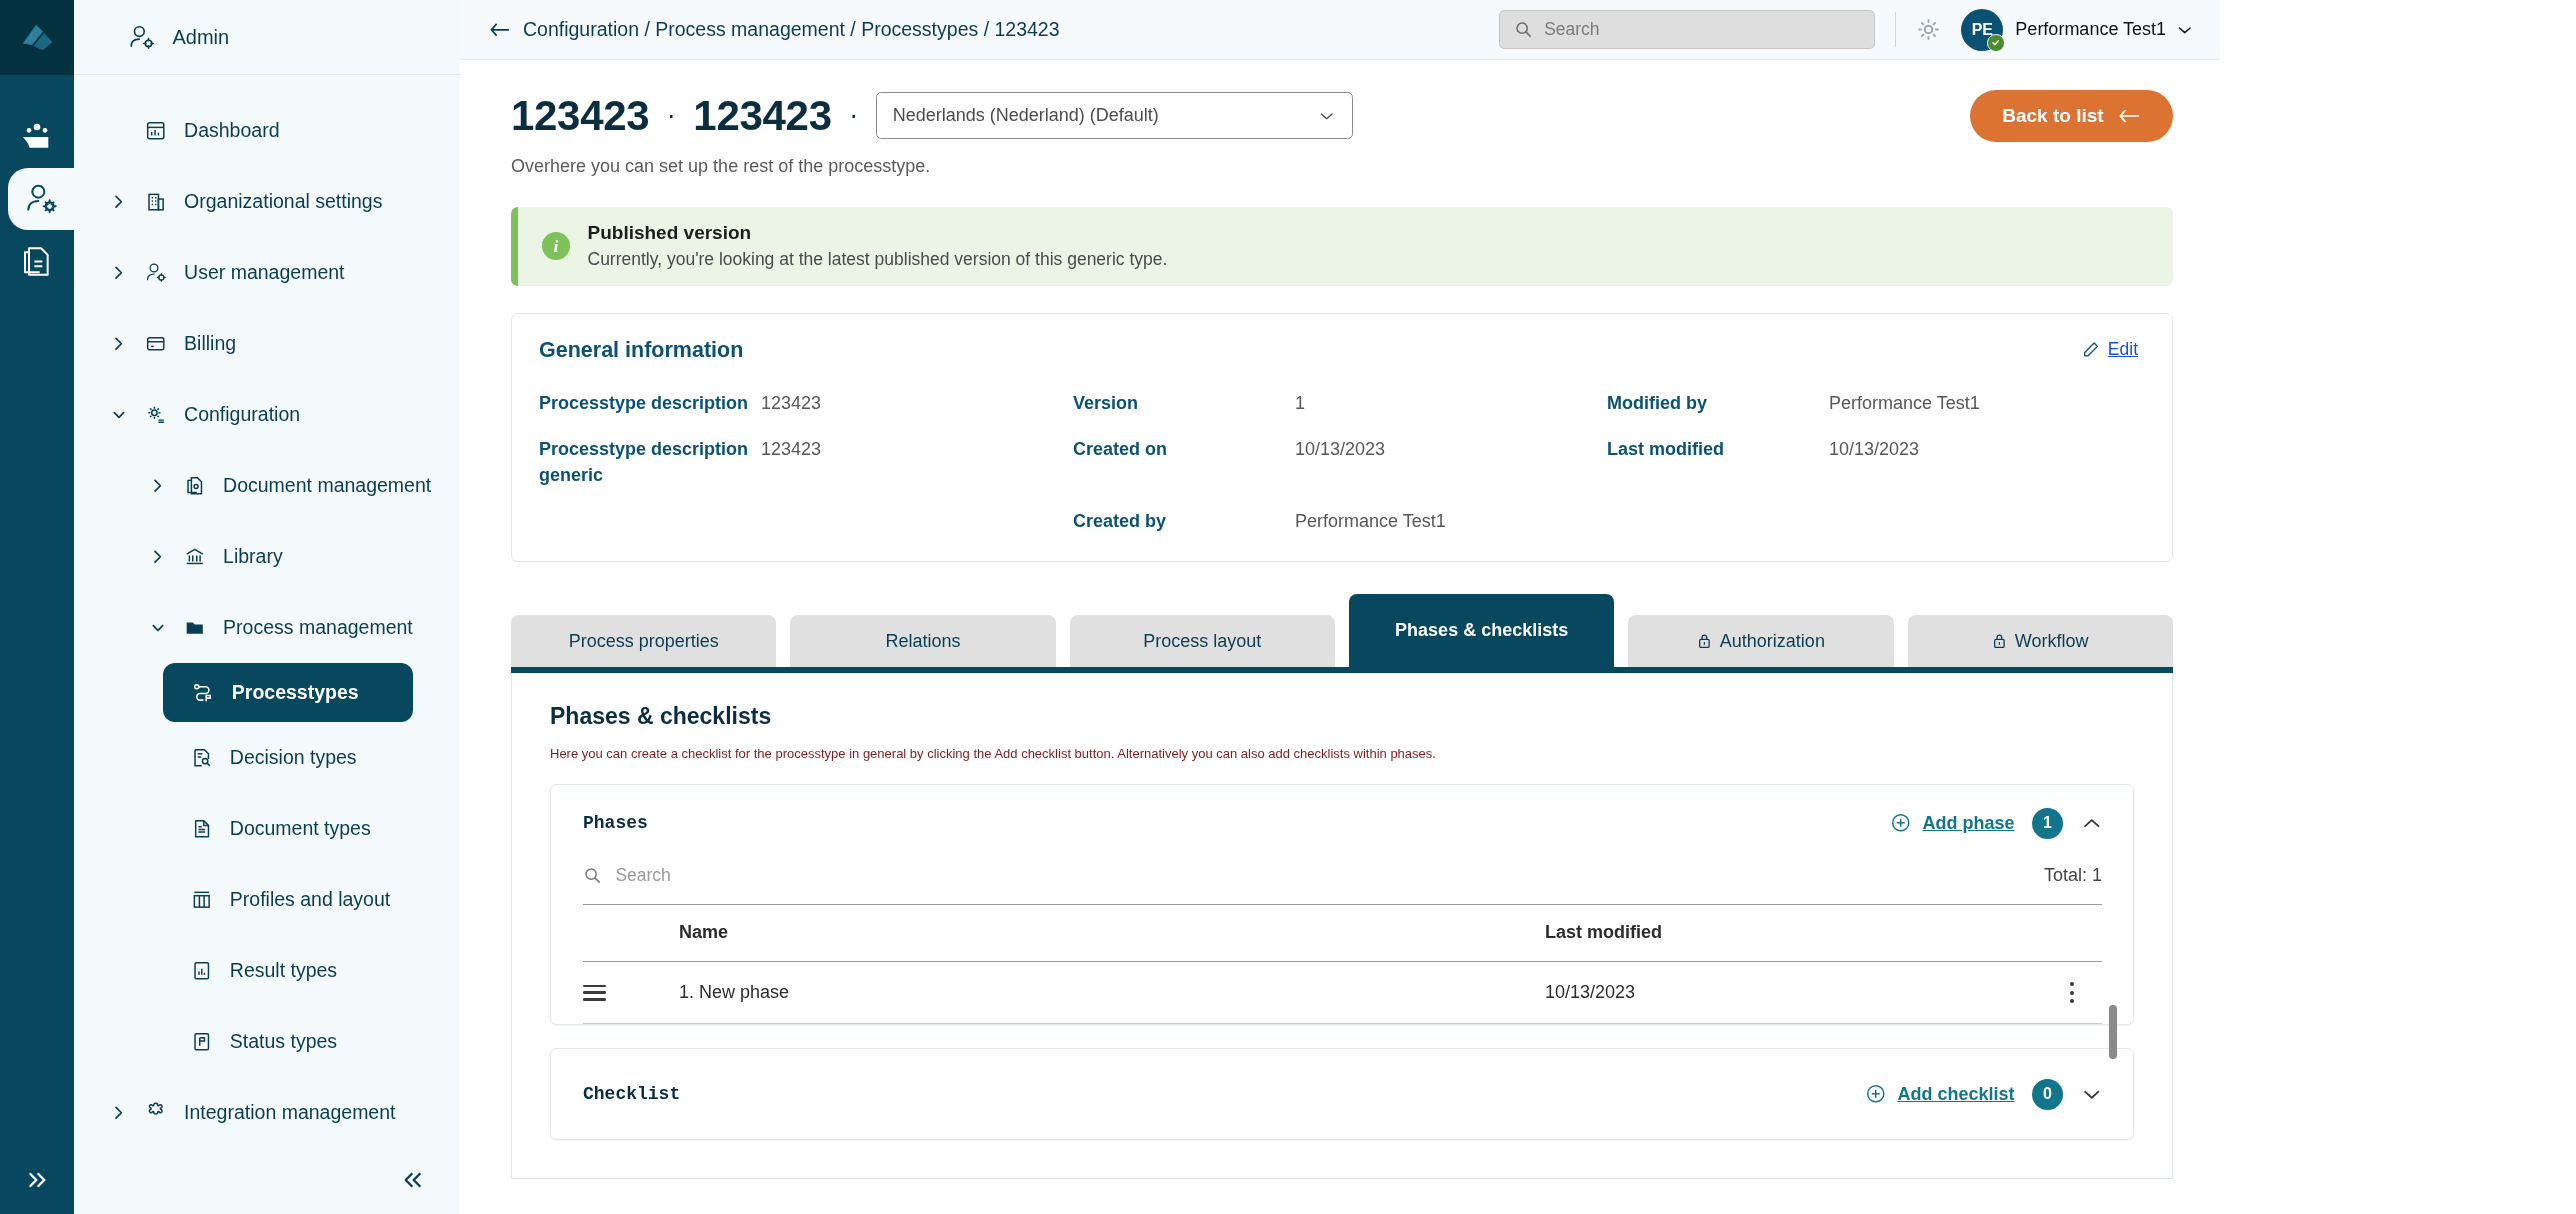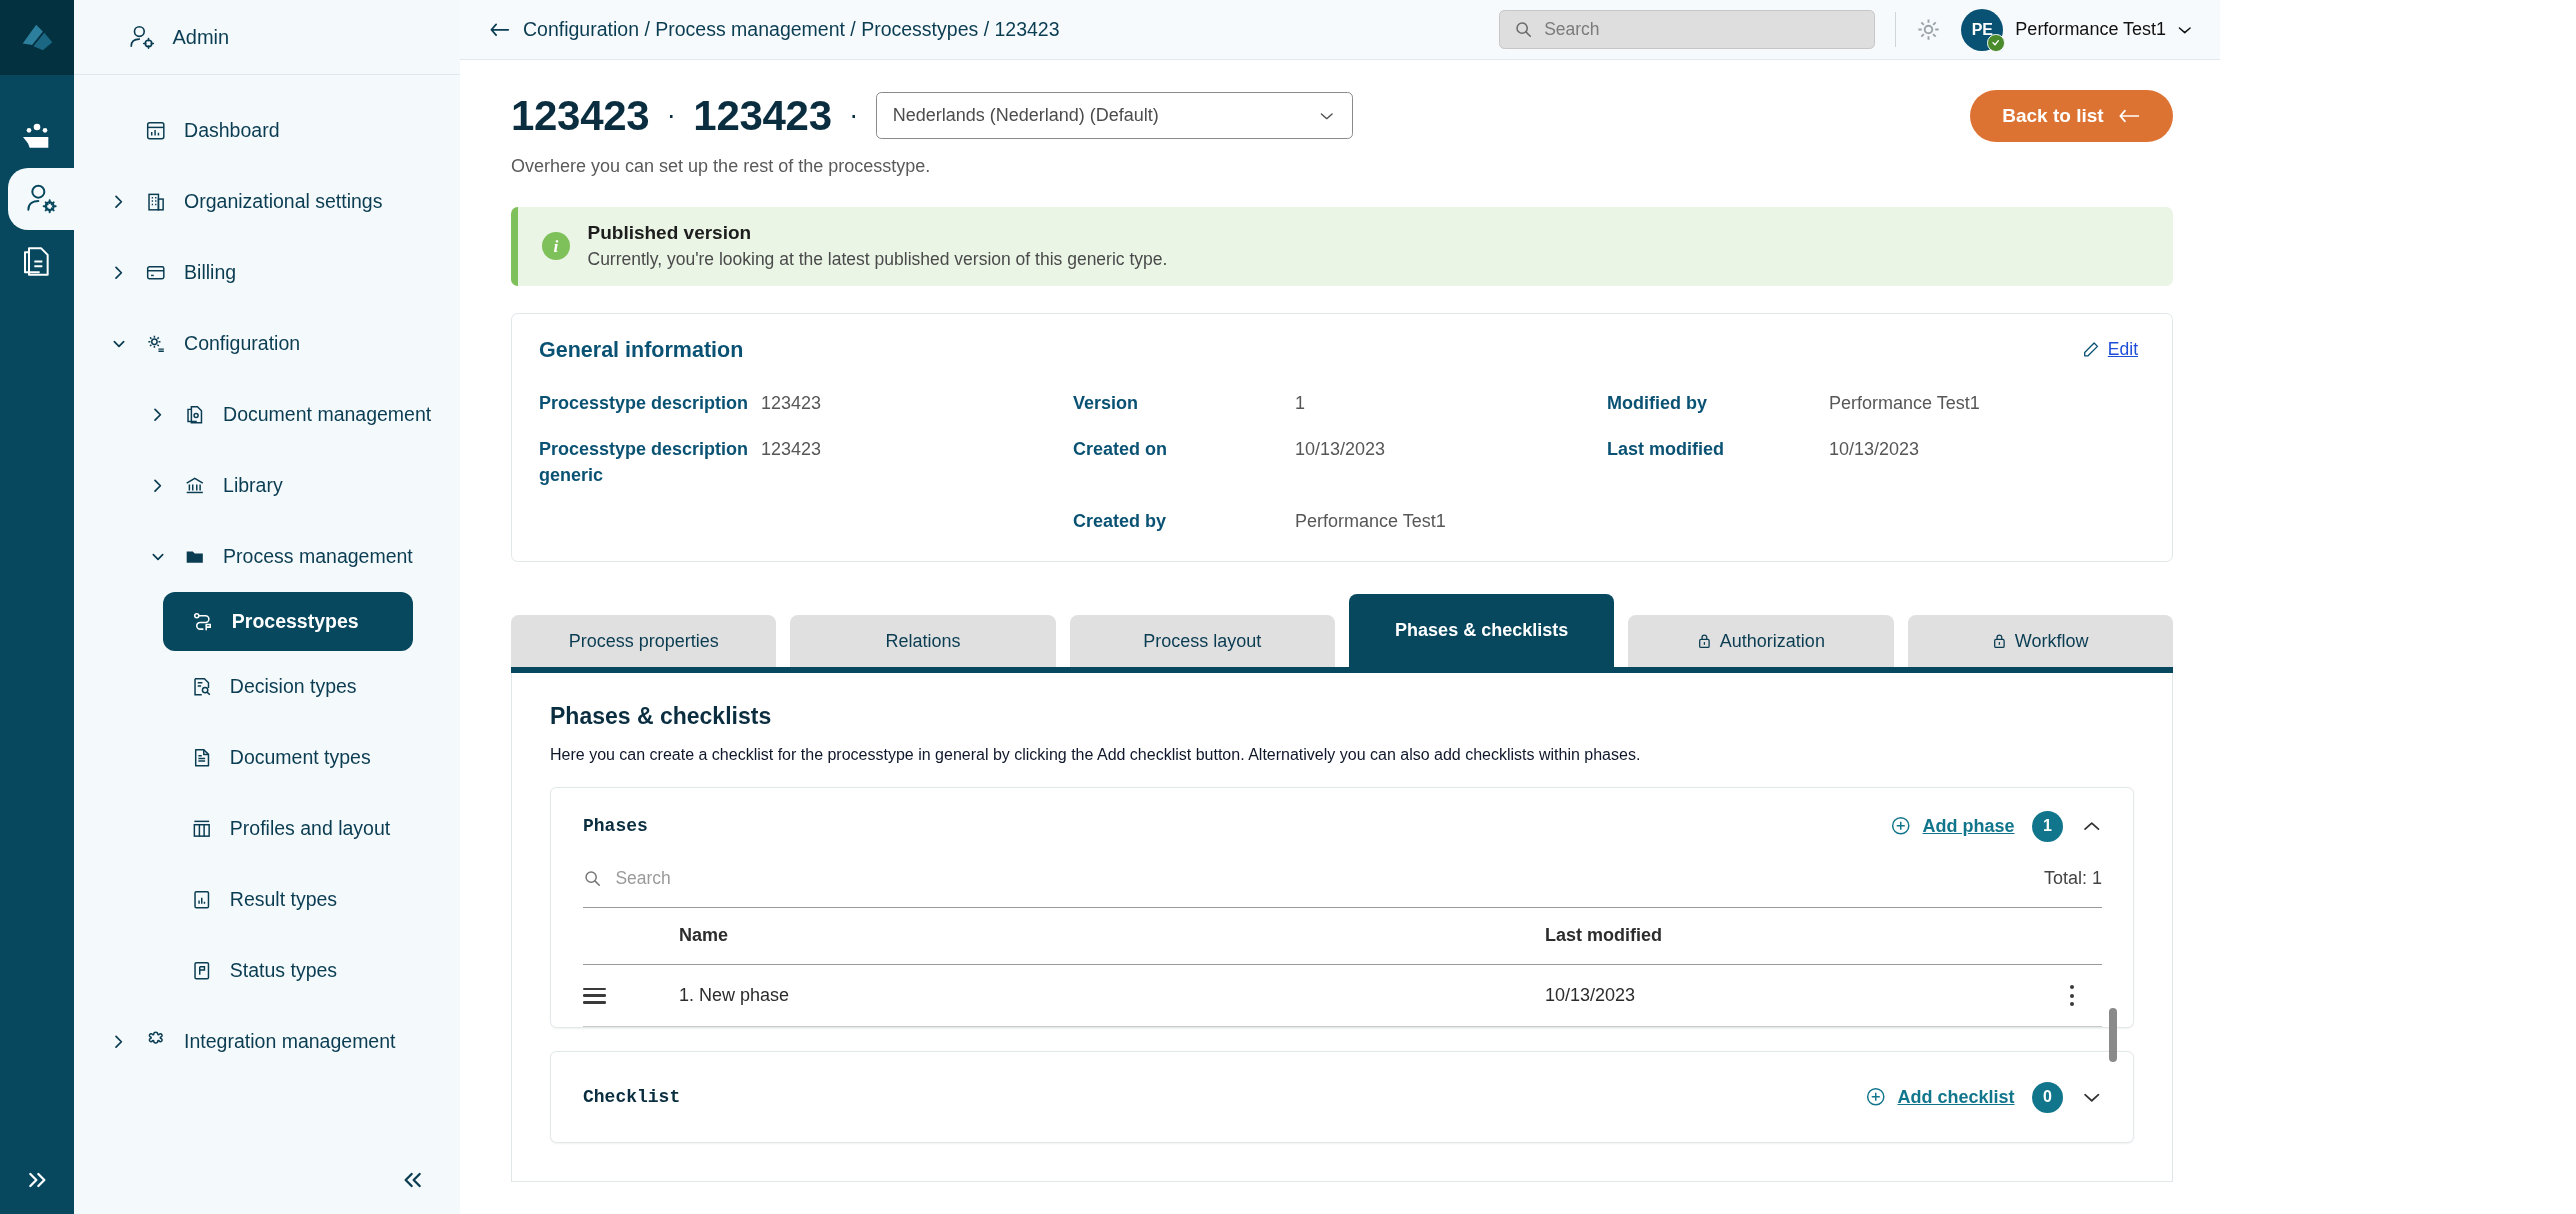--- a/index.html
+++ b/index.html
@@ -215,21 +215,21 @@
     background: #07485f; color: #fff; font-weight: bold;
     height: 73px;
   }
   .tab-underline { height: 6px; background: #07485f; }
 
   .panel {
     border: 0.7px solid #e1e6e9; border-top: none;
     padding: 29.5px 38px 38px 38px;
   }
   .panel-title { font-size: 23px; font-weight: bold; color: #0a2e40; }
-  .panel-sub { font-size: 16px; color: #0f172a; margin-top: 16px; }
+  .panel-sub { font-size: 13px; color: #7f1d1d; margin-top: 16px; }
 
   .sect {
     margin-top: 23px;
     border: 0.7px solid #e3e8eb; border-radius: 6.7px;
     background: #fff;
     box-shadow: 0 0.7px 2px rgba(0,0,0,.06);
   }
   .sect-head {
     display: flex; align-items: center;
     padding: 23px 31px 20px 32px;
@@ -374,20 +374,36 @@
         <span class="ico">
           <svg width="21.5" height="21.5" viewBox="0 0 32 32" fill="none" stroke="#0a3c52" stroke-width="2.2">
               <rect x="6" y="5" width="14" height="23"></rect>
               <rect x="20" y="12" width="7" height="16"></rect>
               <path d="M10 10h2M15 10h2M10 15h2M15 15h2M10 20h2M15 20h2"></path>
             </svg>
         </span>
         <span class="txt">Organizational settings</span>
       </div>
 
+      <div class="nav-row lvl1">
+        <span class="chev">
+          <svg width="13.4" height="17.5" viewBox="0 0 20 26" fill="none" stroke="#0a3c52" stroke-width="2.6" stroke-linecap="round" stroke-linejoin="round">
+              <path d="M6 5 l8 8 -8 8"></path>
+            </svg>
+        </span>
+        <span class="ico">
+          <svg width="21.5" height="21.5" viewBox="0 0 50 48" fill="none" stroke="#0a3c52" stroke-width="3" stroke-linecap="round">
+              <circle cx="21" cy="13" r="9"></circle>
+              <path d="M6 40 C6 30 14 27 21 27"></path>
+              <circle cx="38" cy="35" r="6"></circle>
+              <path d="M38 26 v4 M38 40 v4 M29 35 h4 M43 35 h4"></path>
+            </svg>
+        </span>
+        <span class="txt">User management</span>
+      </div>
 
       <div class="nav-row lvl1">
         <span class="chev">
           <svg width="13.4" height="17.5" viewBox="0 0 20 26" fill="none" stroke="#0a3c52" stroke-width="2.6" stroke-linecap="round" stroke-linejoin="round">
               <path d="M6 5 l8 8 -8 8"></path>
             </svg>
         </span>
         <span class="ico">
           <svg width="21.5" height="21.5" viewBox="0 0 32 32" fill="none" stroke="#0a3c52" stroke-width="2.2">
               <rect x="4" y="7" width="24" height="18" rx="2.5"></rect>

